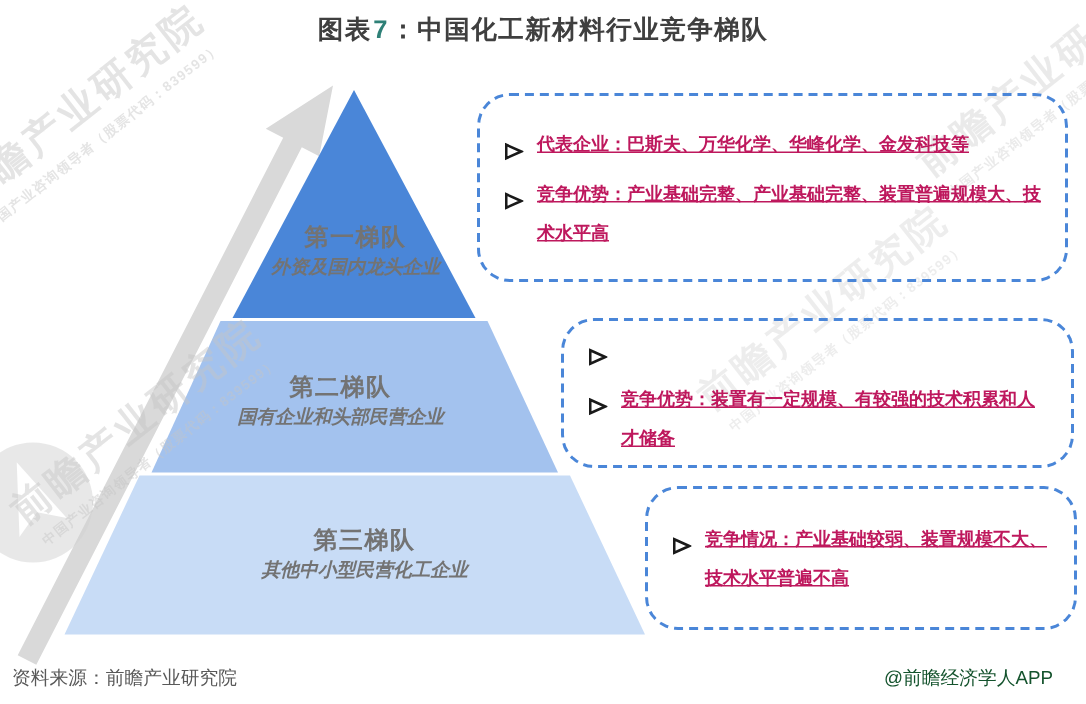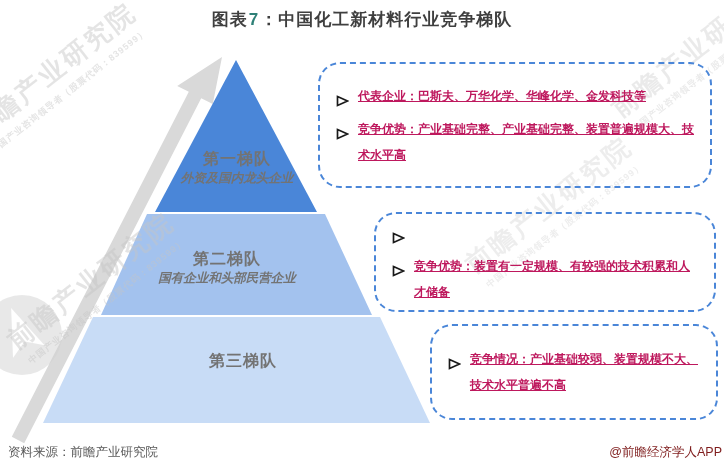--- a/index.html
+++ b/index.html
@@ -46,21 +46,21 @@
     padding:6px 16px;box-sizing:border-box;}
   .item{display:flex;align-items:flex-start;line-height:26px;}
   .bullet{flex:0 0 22px;padding-top:7px;}
   .item .txt{flex:1;}
 
   
   .footer-left{
     position:absolute;left:8px;bottom:8px;font-size:12.5px;color:#595959;z-index:5;
   }
   .footer-right{
-    position:absolute;right:2px;bottom:8px;font-size:12.5px;color:#7f1d1d;z-index:5;
+    position:absolute;right:22px;bottom:8px;font-size:12.5px;color:#14532d;z-index:5;
   }
 </style>
 </head>
 <body>
 
 <div class="stage">
 
   <div class="title">
     <span>图表</span><span class="num">7</span><span>：中国化工新材料行业竞争梯队</span>
   </div>
@@ -101,20 +101,21 @@
   <div class="tier-label" style="left:117px;top:148px;">
     <div class="t">第一梯队</div>
     <div class="s">外资及国内龙头企业</div>
   </div>
   <div class="tier-label" style="left:107px;top:248px;">
     <div class="t">第二梯队</div>
     <div class="s">国有企业和头部民营企业</div>
   </div>
   <div class="tier-label" style="left:123px;top:350px;">
     <div class="t">第三梯队</div>
+    <div class="s">其他中小型民营化工企业</div>
   </div>
 
   <div class="callout" style="left:318px;top:62px;width:394px;height:126px;">
     <div class="co-items">
       <div class="item">
         <span class="bullet">
           <svg width="13" height="12" viewBox="0 0 13 12">
               <polygon points="1.5,1.5 11.5,6 1.5,10.5" fill="#ffffff" stroke="#1a1a1a" stroke-width="1.7"></polygon>
             </svg>
         </span>

